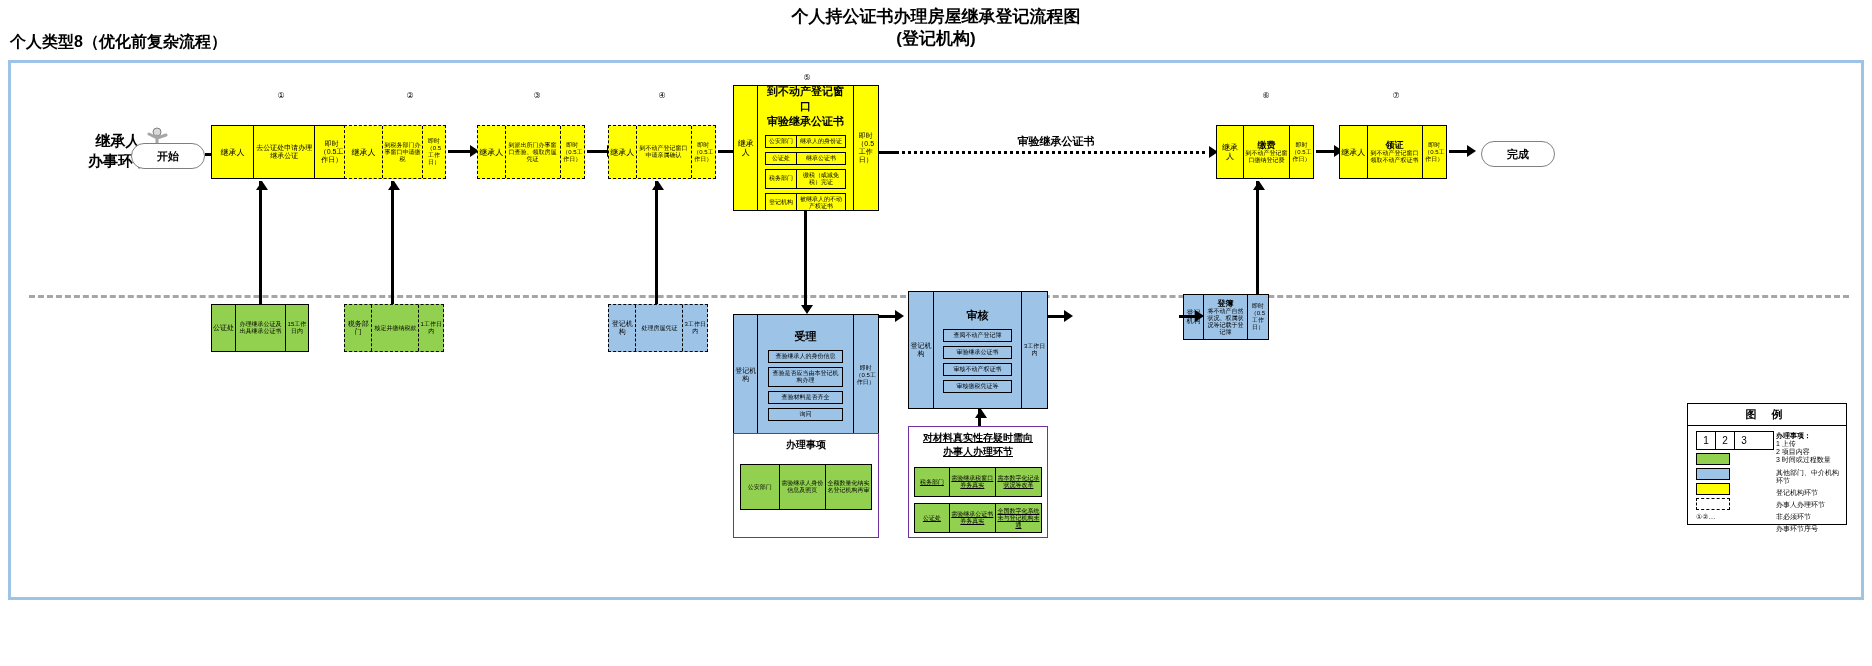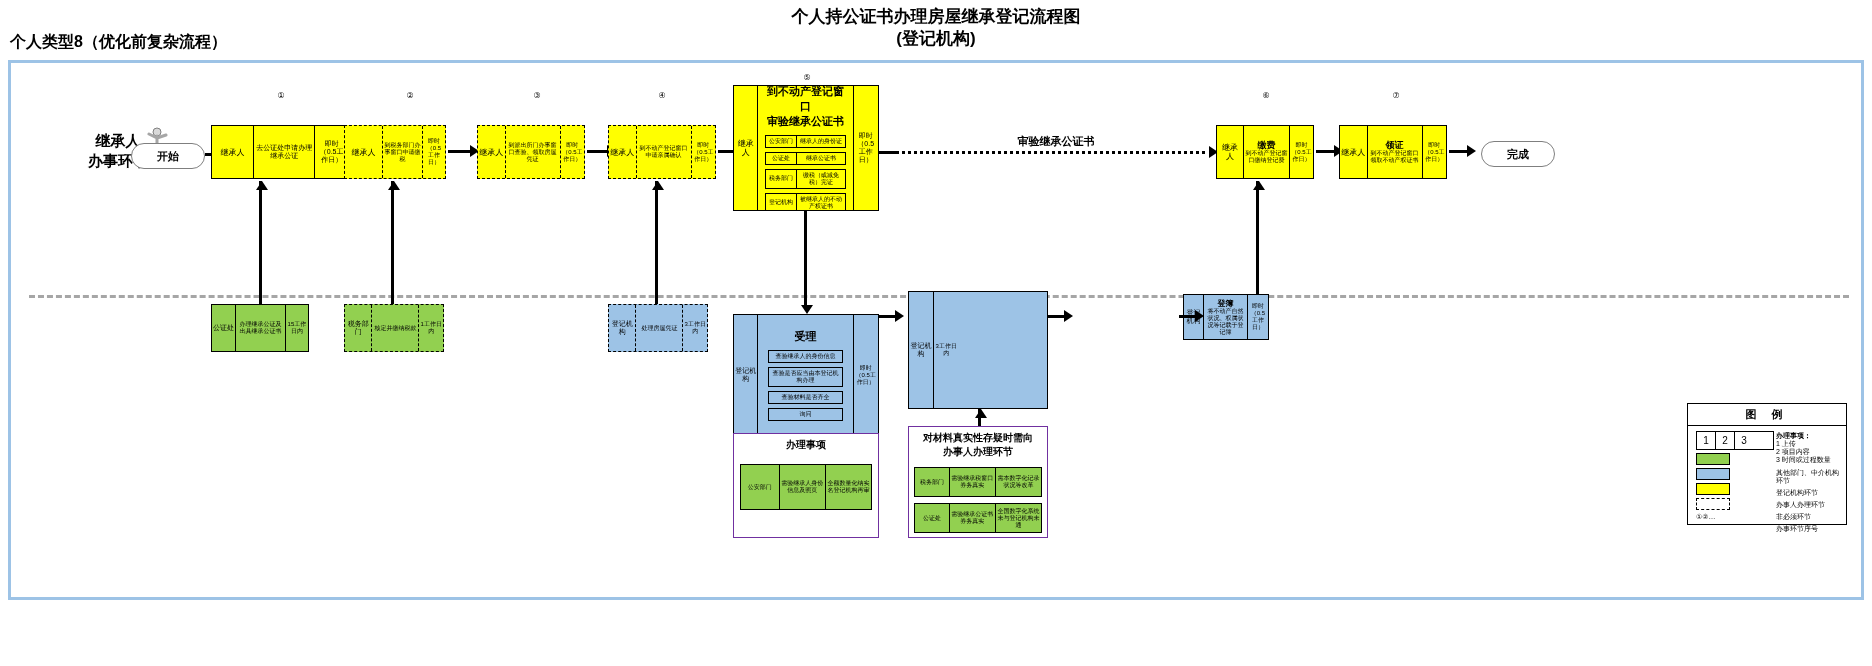--- a/index.html
+++ b/index.html
@@ -229,20 +229,29 @@
       </div>
     </div>
     <div class="cell t6" style="width:17%;">即时（0.5工作日）</div>
   </div>
 
   <div class="ah" style="left:868px;top:252px;width:18px;"></div>
   <div class="arrow-r" style="left:884px;top:247px;"></div>
 
   <div class="node solid blue" style="left:897px;top:228px;width:140px;height:118px;">
     <div class="cell sep-solid t7" style="width:18%;">登记机构</div>
+    <div class="cell" style="width:64%;border-right:1px solid #000;">
+      <div class="stack">
+        <div class="stack-hd">审核</div>
+        <div class="sline t6">查阅不动产登记簿</div>
+        <div class="sline t6">审验继承公证书</div>
+        <div class="sline t6">审核不动产权证书</div>
+        <div class="sline t6">审核缴税凭证等</div>
+      </div>
+    </div>
     <div class="cell t6" style="width:18%;">3工作日内</div>
   </div>
 
   <div class="ah" style="left:1037px;top:252px;width:18px;"></div>
   <div class="arrow-r" style="left:1053px;top:247px;"></div>
 
   <div class="node solid blue" style="left:1124px;top:231px;width:86px;height:46px;margin-left:48px;">
     <div class="cell sep-solid t7" style="width:24%;">登记机构</div>
     <div class="cell sep-solid" style="width:52%;flex-direction:column;">
       <div class="t8 bold">登簿</div>
@@ -263,21 +272,21 @@
 
   <div class="purplebox" style="left:722px;top:370px;width:146px;height:105px;">
     <div class="boxhd">办理事项</div>
     <div style="display:flex;margin:12px 6px 0 6px;">
       <div class="cell t6 green" style="width:30%;border:1px solid #000;box-sizing:border-box;height:46px;display:flex;align-items:center;justify-content:center;text-align:center;">公安部门</div>
       <div class="cell t6 green" style="width:35%;border:1px solid #000;border-left:none;box-sizing:border-box;height:46px;display:flex;align-items:center;justify-content:center;text-align:center;">需验继承人身份信息及照页</div>
       <div class="cell t6 green" style="width:35%;border:1px solid #000;border-left:none;box-sizing:border-box;height:46px;display:flex;align-items:center;justify-content:center;text-align:center;">全额数量化纳实名登记机构再审</div>
     </div>
   </div>
 
-  <div class="purplebox" style="left:897px;top:363px;width:140px;height:112px;">
+  <div class="purplebox" style="left:897px;top:363px;width:140px;height:112px;text-decoration:underline;">
     <div class="boxhd">
       <div>对材料真实性存疑时需向</div>
       <div>办事人办理环节</div>
     </div>
     <div style="display:flex;margin:8px 5px 0 5px;">
       <div class="cell t6 green" style="width:28%;border:1px solid #000;box-sizing:border-box;height:30px;display:flex;align-items:center;justify-content:center;text-align:center;">税务部门</div>
       <div class="cell t6 green" style="width:36%;border:1px solid #000;border-left:none;box-sizing:border-box;height:30px;display:flex;align-items:center;justify-content:center;text-align:center;">需验继承税窗口券务真实</div>
       <div class="cell t6 green" style="width:36%;border:1px solid #000;border-left:none;box-sizing:border-box;height:30px;display:flex;align-items:center;justify-content:center;text-align:center;">需本数字化记录状况等改革</div>
     </div>
     <div style="display:flex;margin:6px 5px 0 5px;">

